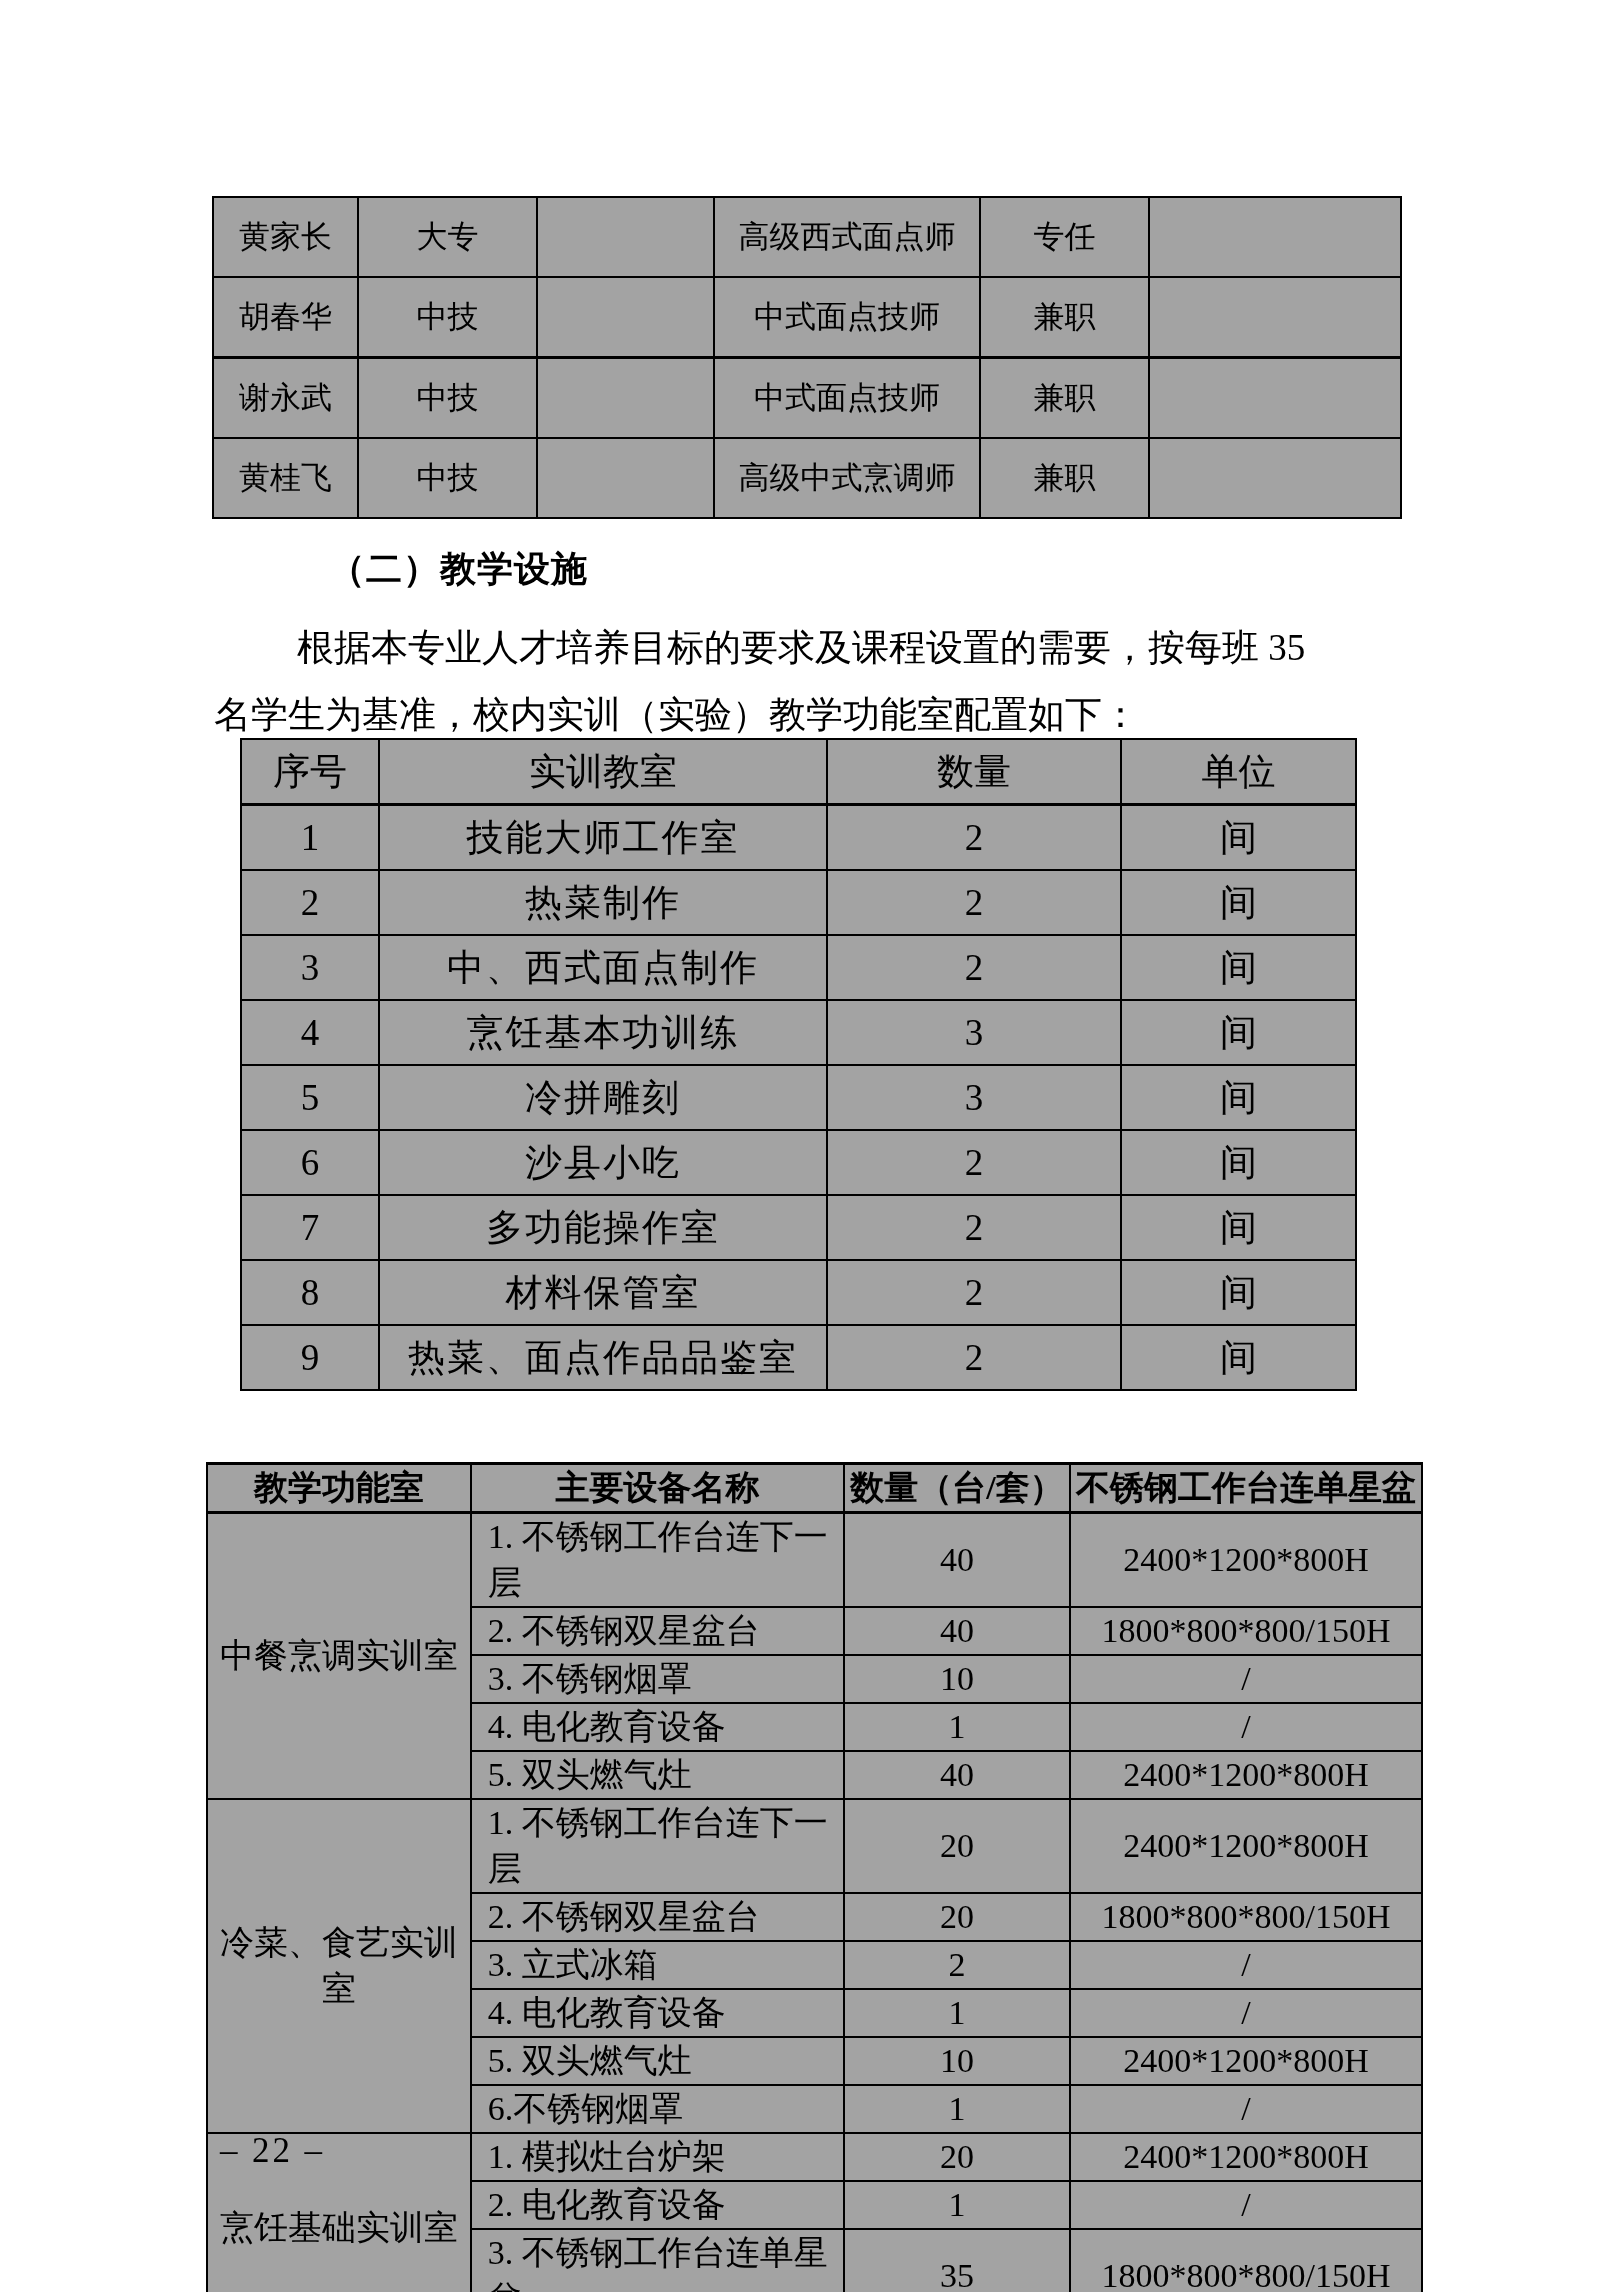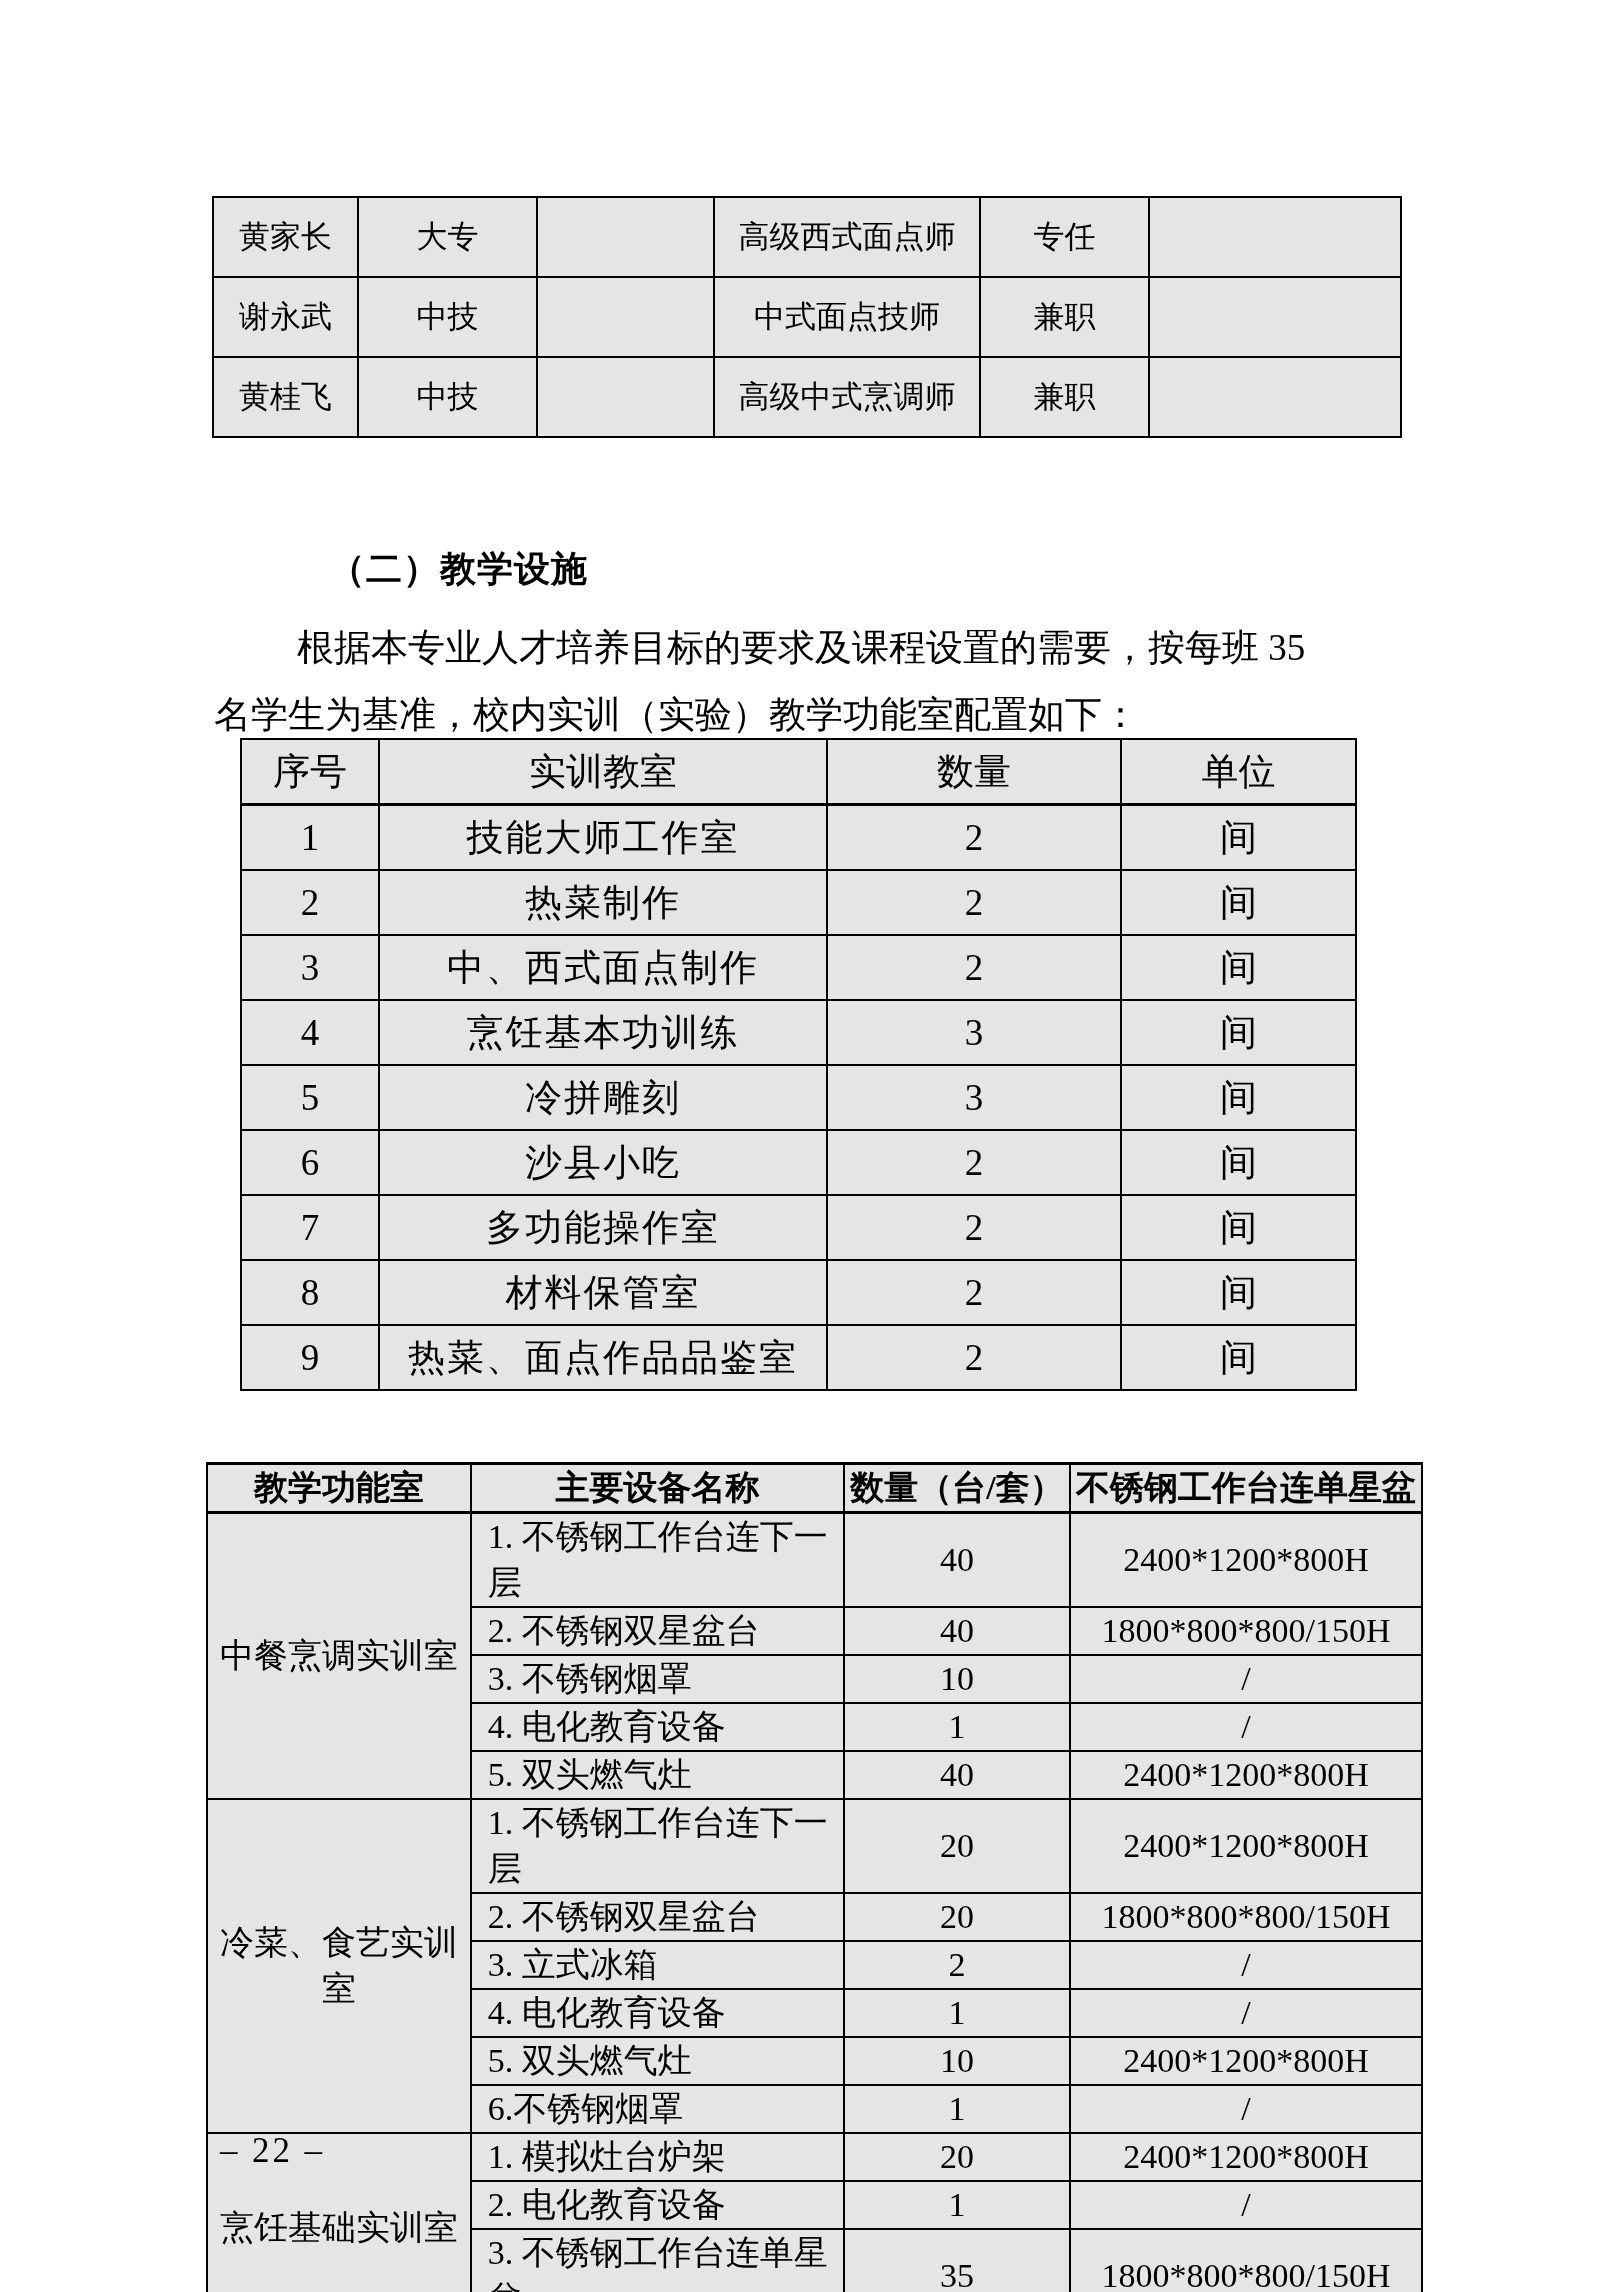--- a/index.html
+++ b/index.html
@@ -9,21 +9,21 @@
     height: 2293px;
     background: #ffffff;
     font-family: "Liberation Serif", "DejaVu Serif", serif;
     color: #000000;
     overflow: hidden;
   }
   table {
     position: absolute;
     border-collapse: collapse;
     table-layout: fixed;
-    background: #e5e5e5;
+    background: #a3a3a3;
   }
   td, th {
     border: 2px solid #000000;
     text-align: center;
     vertical-align: middle;
     font-weight: normal;
     padding: 0;
     overflow: hidden;
   }
   
@@ -68,20 +68,28 @@
         <col style="width:169px">
         <col style="width:252px">
     </colgroup>
     <tbody>
         <tr>
           <td>黄家长</td>
           <td>大专</td>
           <td></td>
           <td>高级西式面点师</td>
           <td>专任</td>
+          <td></td>
+        </tr>
+        <tr class="thick-bottom">
+          <td>胡春华</td>
+          <td>中技</td>
+          <td></td>
+          <td>中式面点技师</td>
+          <td>兼职</td>
           <td></td>
         </tr>
         <tr>
           <td>谢永武</td>
           <td>中技</td>
           <td></td>
           <td>中式面点技师</td>
           <td>兼职</td>
           <td></td>
         </tr>

